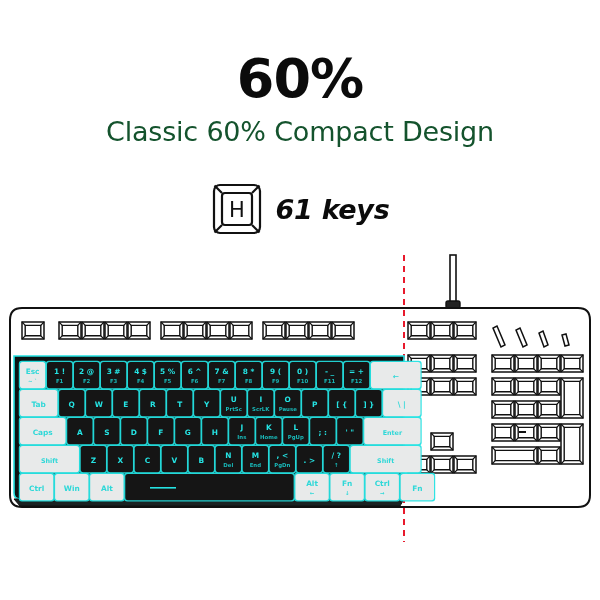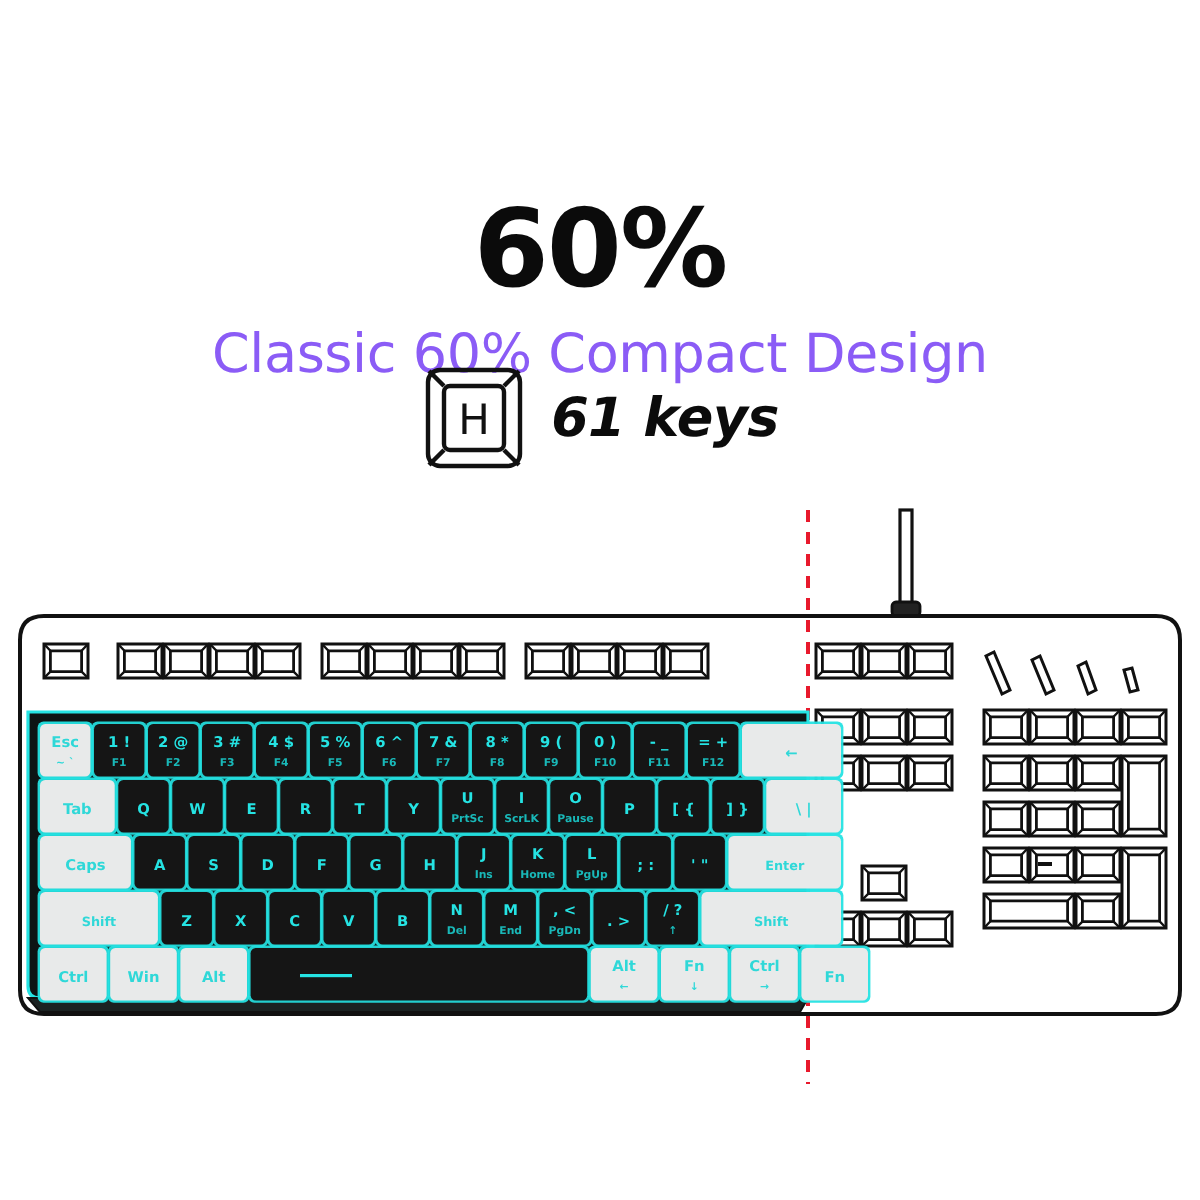--- a/index.html
+++ b/index.html
@@ -16,34 +16,33 @@
     position: relative;
   }
 
   
   #headline {
     position: absolute;
     top: 52px;
     left: 0;
     width: 600px;
     text-align: center;
-    margin-top: 46px;
   }
   #pct {
     font-size: 54px;
     font-weight: 800;
     letter-spacing: -1px;
     line-height: 1;
     color: #0b0b0b;
   }
   #tagline {
     margin-top: 10px;
     font-size: 27px;
     font-weight: 400;
-    color: #8b5cf6;
+    color: #14532d;
     letter-spacing: -0.2px;
   }
 
   
   #keycount {
     position: absolute;
     top: 182px;
     left: 0;
     width: 600px;
     display: flex;

